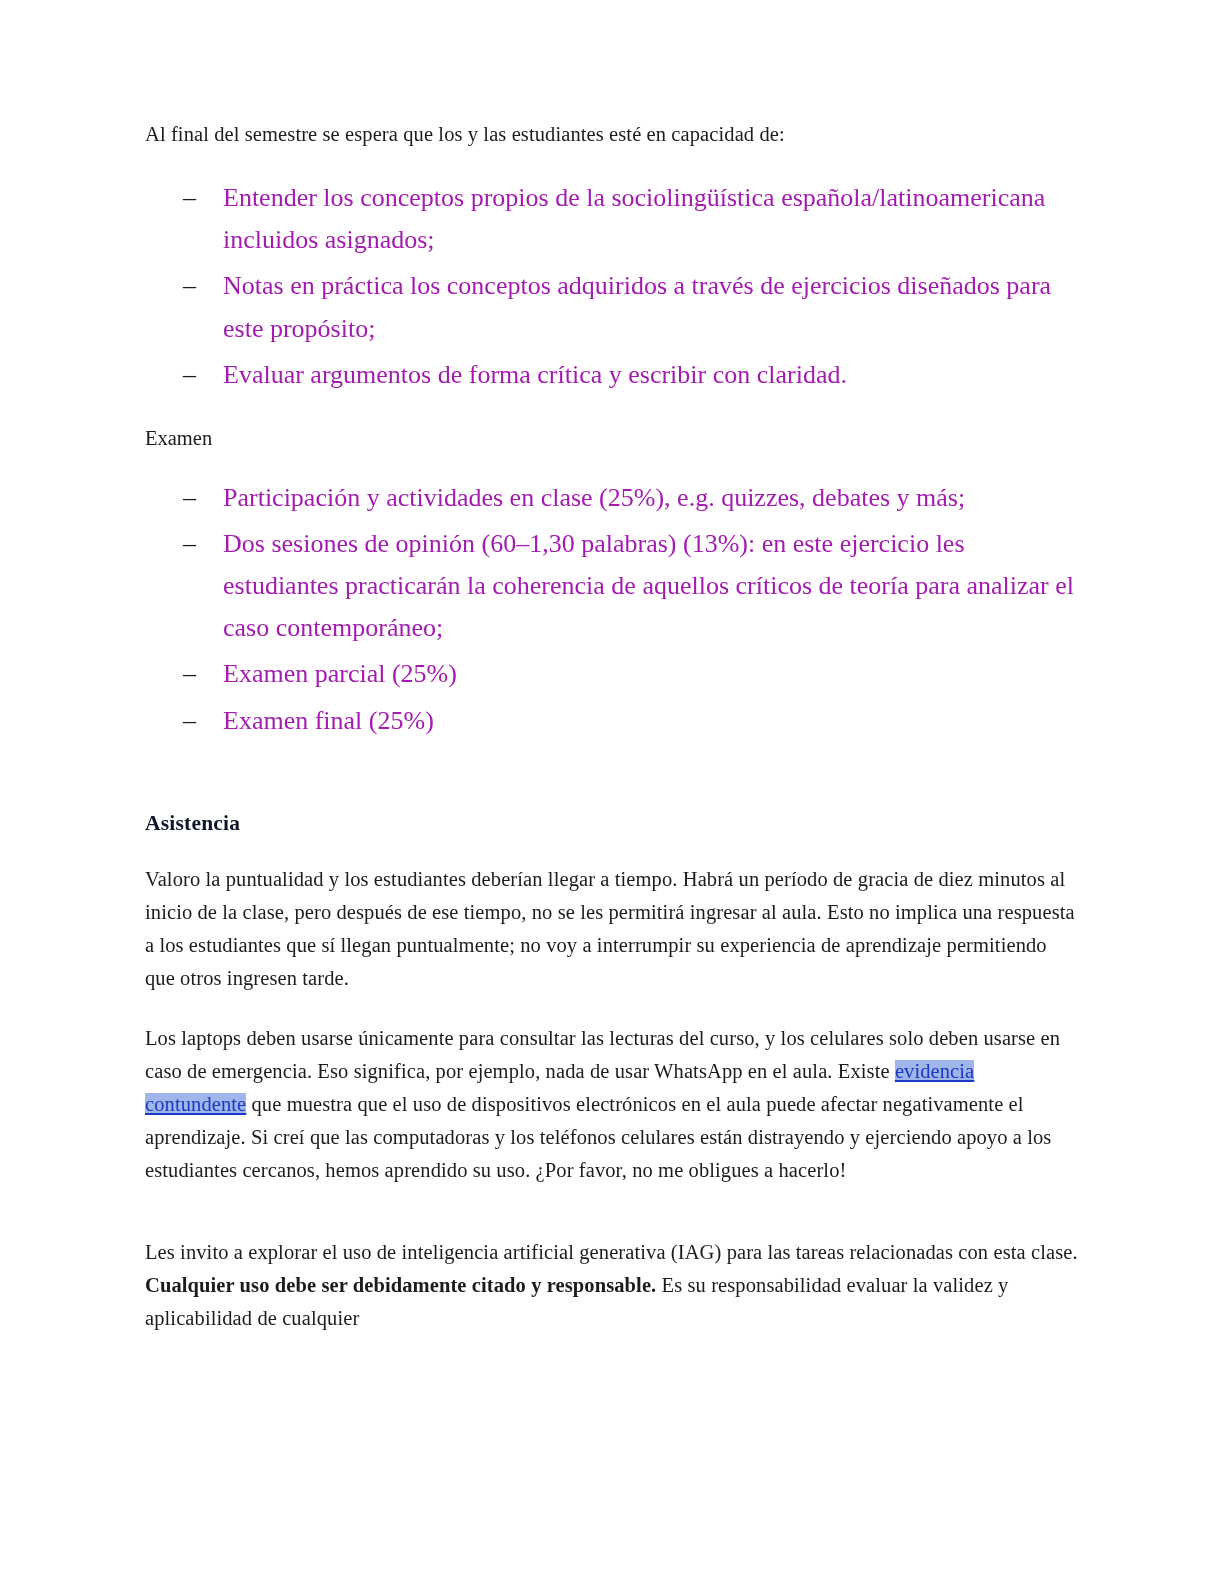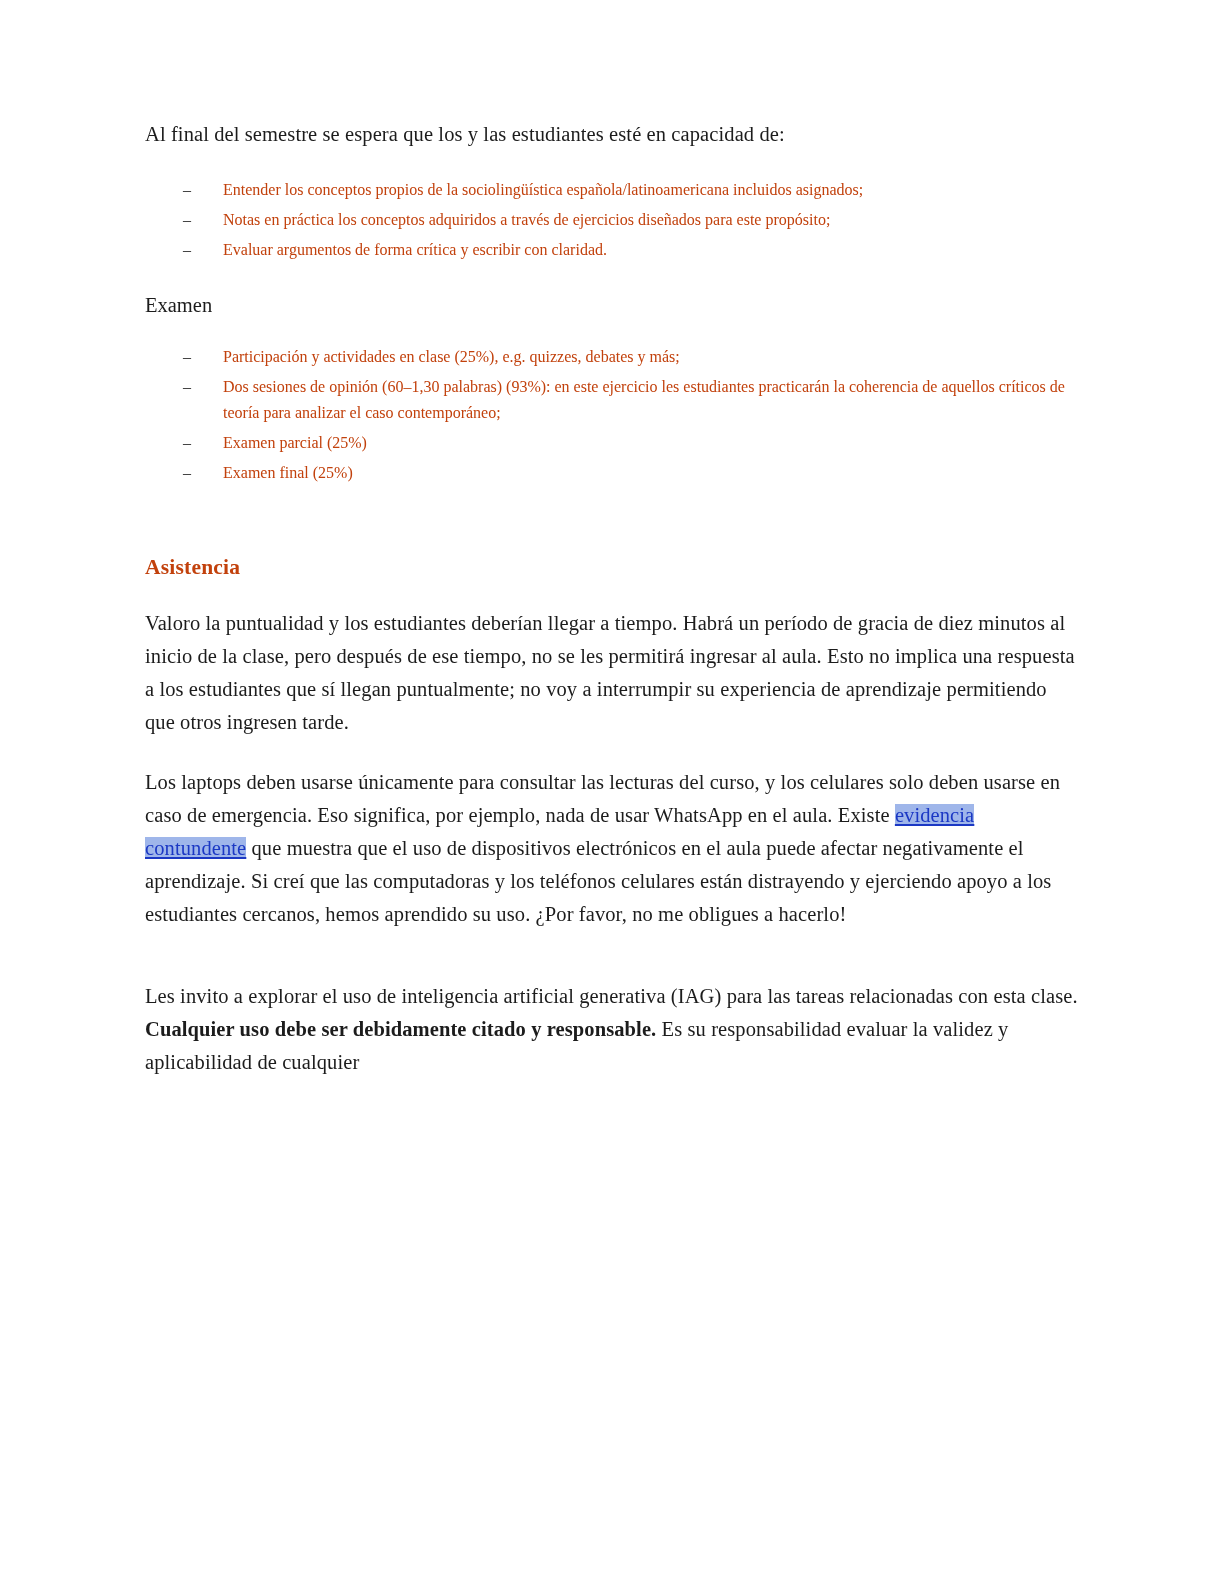--- a/index.html
+++ b/index.html
@@ -29,36 +29,36 @@
     font-size: 20.5px;
     line-height: 1.62;
     color: #1c1c1c;
     letter-spacing: 0.1px;
   }
   h2.heading {
     margin: 34px 0 24px 0;
     font-size: 21.5px;
     font-weight: bold;
     line-height: 1.45;
-    color: #c2410c;
+    color: #0f172a;
     letter-spacing: 0.2px;
   }
   h2.heading.first {
     margin-top: 30px;
   }
   ul.dash-list {
     list-style: none;
     margin: 0 0 26px 0;
     padding: 0 0 0 38px;
   }
   ul.dash-list li {
     position: relative;
-    font-size: 16px;
+    font-size: 26px;
     line-height: 1.62;
-    color: #c2410c;
+    color: #a21caf;
     margin-bottom: 4px;
     padding-left: 40px;
   }
   ul.dash-list li::before {
     content: "–";
     position: absolute;
     left: 0;
     top: 0;
     color: #1c1c1c;
   }
@@ -90,21 +90,21 @@
     <ul class="dash-list">
       <li>Entender los conceptos propios de la sociolingüística española/latinoamericana incluidos asignados;</li>
       <li>Notas en práctica los conceptos adquiridos a través de ejercicios diseñados para este propósito;</li>
       <li>Evaluar argumentos de forma crítica y escribir con claridad.</li>
     </ul>
 
     <p class="label-line">Examen</p>
 
     <ul class="dash-list">
       <li>Participación y actividades en clase (25%), e.g. quizzes, debates y más;</li>
-      <li>Dos sesiones de opinión (60–1,30 palabras) (93%): en este ejercicio les estudiantes practicarán la coherencia de aquellos críticos de teoría para analizar el caso contemporáneo;</li>
+      <li>Dos sesiones de opinión (60–1,30 palabras) (13%): en este ejercicio les estudiantes practicarán la coherencia de aquellos críticos de teoría para analizar el caso contemporáneo;</li>
       <li>Examen parcial (25%)</li>
       <li>Examen final (25%)</li>
     </ul>
 
     <div class="spacer-sm"></div>
 
     <h2 class="heading first">Asistencia</h2>
     <p class="para">Valoro la puntualidad y los estudiantes deberían llegar a tiempo. Habrá un período de gracia de diez minutos al inicio de la clase, pero después de ese tiempo, no se les permitirá ingresar al aula. Esto no implica una respuesta a los estudiantes que sí llegan puntualmente; no voy a interrumpir su experiencia de aprendizaje permitiendo que otros ingresen tarde.</p>
 
     <p class="para"><span>Los laptops deben usarse únicamente para consultar las lecturas del curso, y los celulares solo deben usarse en caso de emergencia. Eso significa, por ejemplo, nada de usar WhatsApp en el aula. Existe </span><a class="doc-link" href="#">evidencia contundente</a><span> que muestra que el uso de dispositivos electrónicos en el aula puede afectar negativamente el aprendizaje. Si creí que las computadoras y los teléfonos celulares están distrayendo y ejerciendo apoyo a los estudiantes cercanos, hemos aprendido su uso. ¿Por favor, no me obligues a hacerlo!</span></p>

